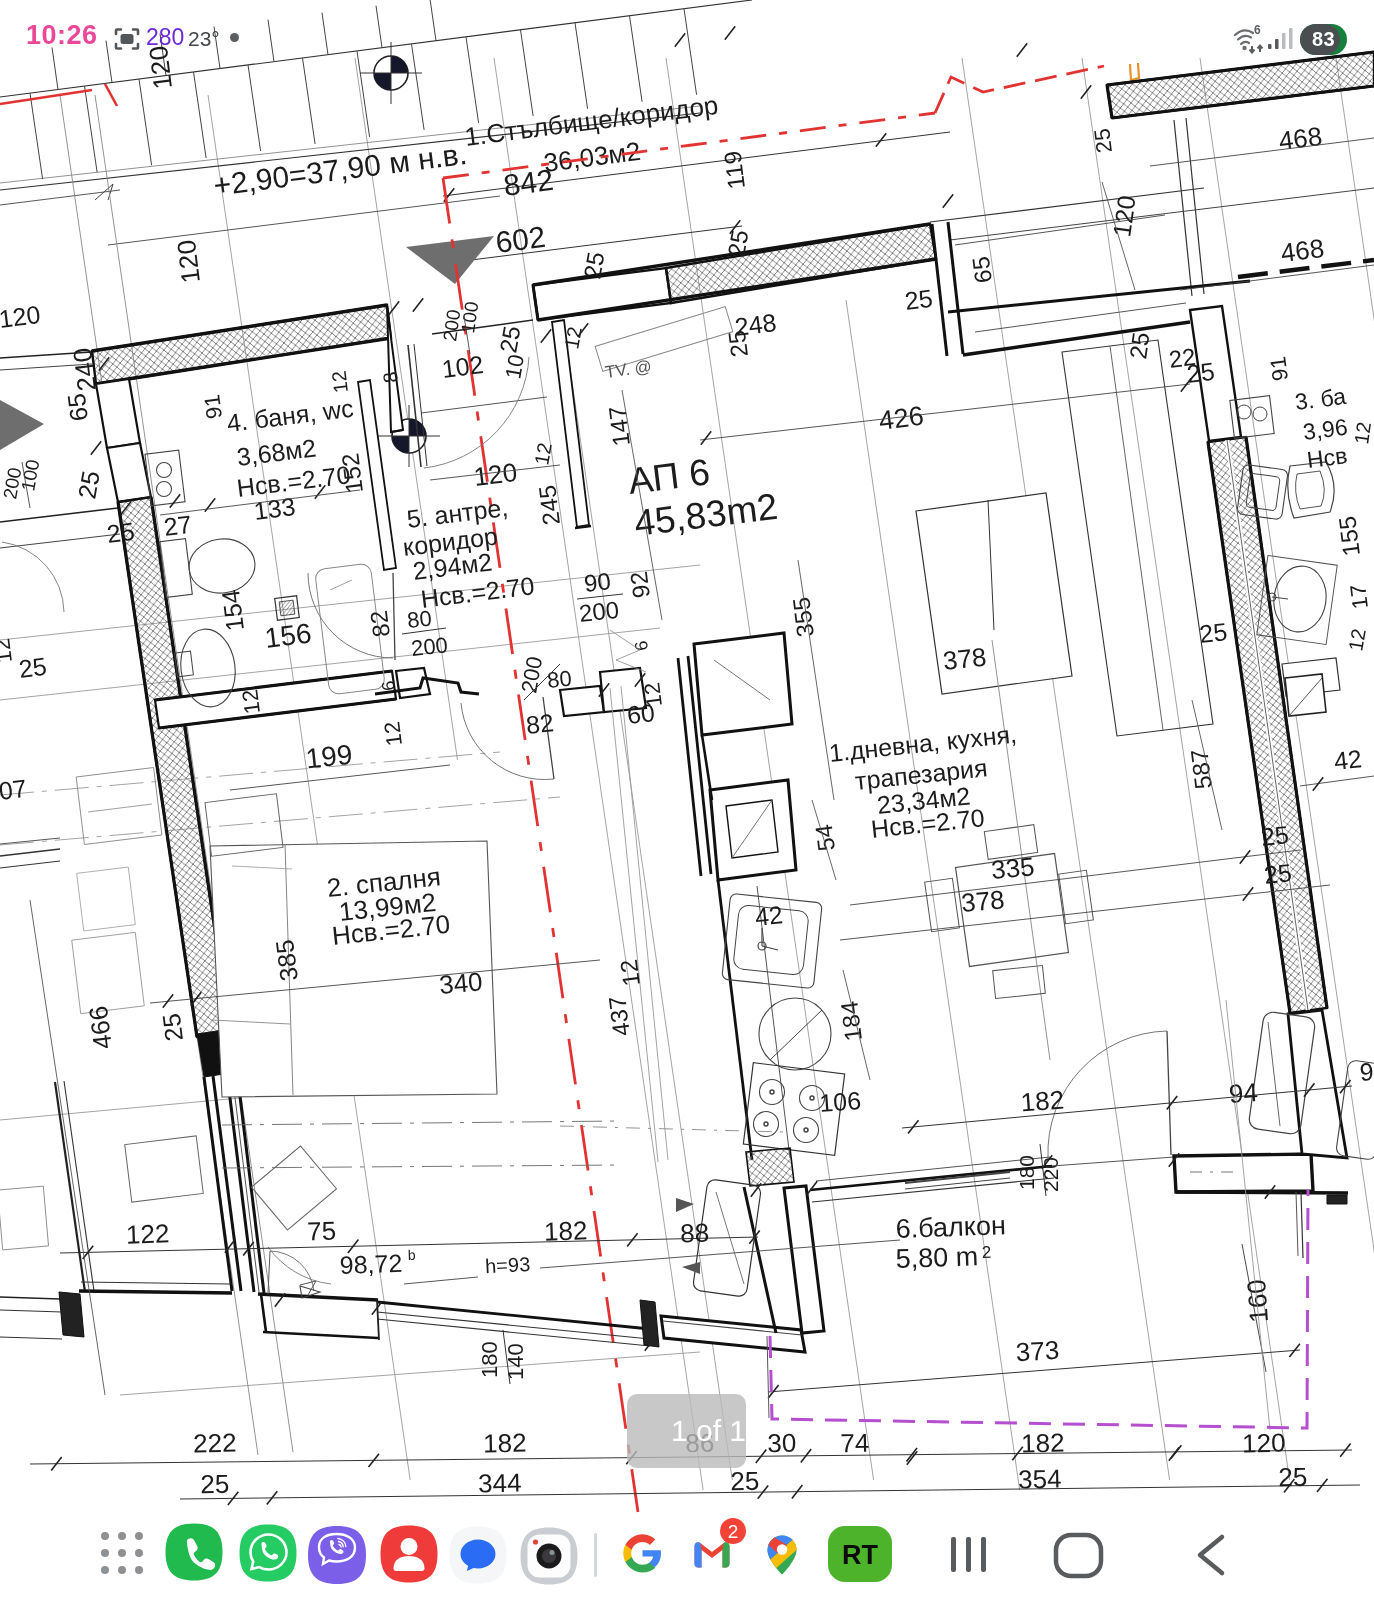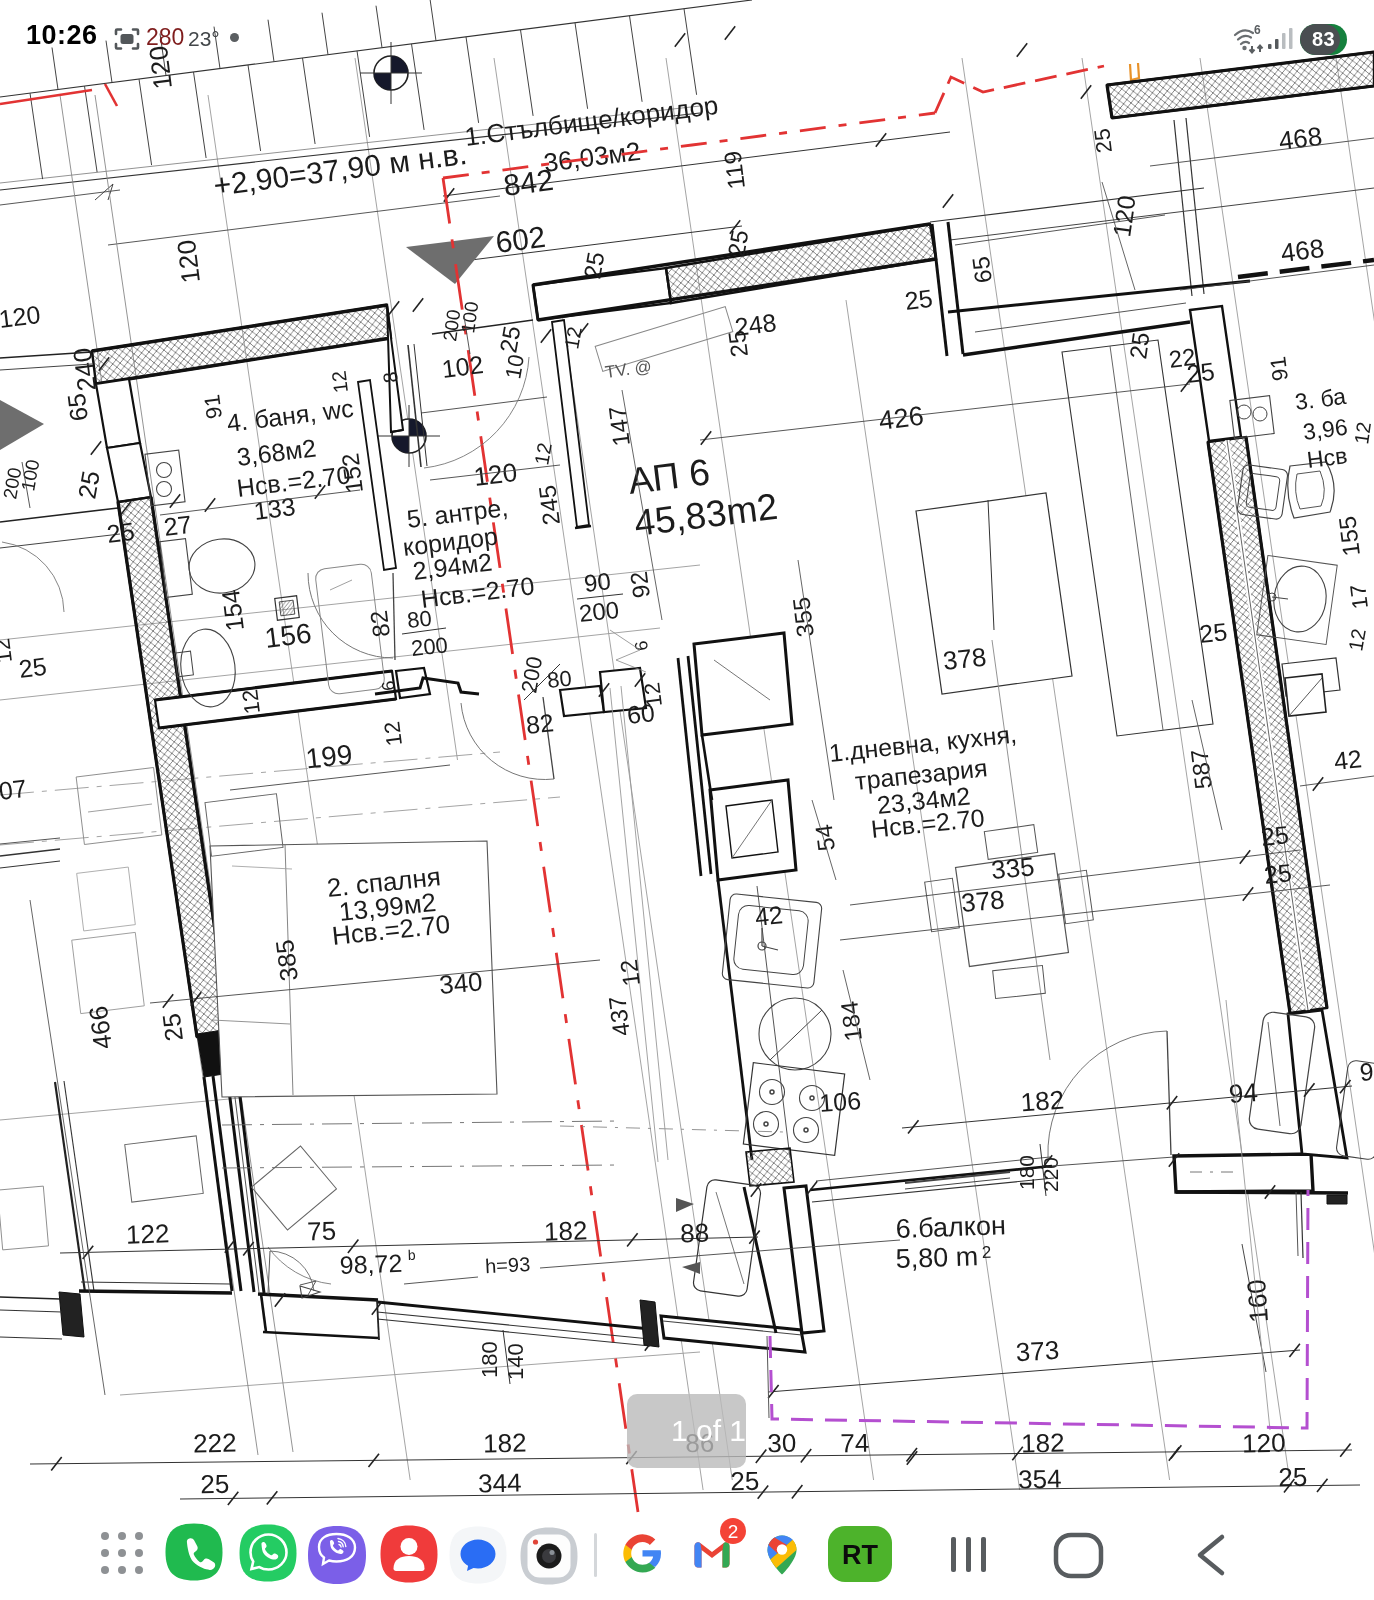--- a/index.html
+++ b/index.html
@@ -512,28 +512,28 @@
     <line x1="644.8" y1="1350.7" x2="655.2" y2="1337.3" stroke="#222" stroke-width="1.6" stroke-linecap="butt"></line>
     <line x1="224.8" y1="1252.7" x2="235.2" y2="1239.3" stroke="#222" stroke-width="1.6" stroke-linecap="butt"></line>
     <line x1="274.8" y1="1306.7" x2="285.2" y2="1293.3" stroke="#222" stroke-width="1.6" stroke-linecap="butt"></line>
     <line x1="1168.8" y1="1166.7" x2="1179.2" y2="1153.3" stroke="#222" stroke-width="1.6" stroke-linecap="butt"></line>
     <line x1="1264.8" y1="1198.7" x2="1275.2" y2="1185.3" stroke="#222" stroke-width="1.6" stroke-linecap="butt"></line>
     <line x1="1041.8" y1="1168.7" x2="1052.2" y2="1155.3" stroke="#222" stroke-width="1.6" stroke-linecap="butt"></line>
     <line x1="906.8" y1="1464.7" x2="917.2" y2="1451.3" stroke="#222" stroke-width="1.6" stroke-linecap="butt"></line>
     <line x1="1168.8" y1="1460.7" x2="1179.2" y2="1447.3" stroke="#222" stroke-width="1.6" stroke-linecap="butt"></line>
   </svg>
 
-<div class="abs" style="left:26px;top:20px;font:700 27px 'Liberation Sans',sans-serif;color:#000000;letter-spacing:0.5px">10:26</div>
+<div class="abs" style="left:26px;top:20px;font:700 27px 'Liberation Sans',sans-serif;color:#ec4899;letter-spacing:0.5px">10:26</div>
 
 <svg class="abs" style="left:112px;top:27px" width="30" height="24" viewBox="0 0 30 24">
 <path d="M4 7 L4 3.5 Q4 2.5 5 2.5 L9 2.5 M21 2.5 L25 2.5 Q26 2.5 26 3.5 L26 7 M26 17 L26 20.5 Q26 21.5 25 21.5 L21 21.5 M9 21.5 L5 21.5 Q4 21.5 4 20.5 L4 17" stroke="#53575a" stroke-width="2.6" fill="none" stroke-linecap="round"></path>
 <rect x="8.5" y="7" width="13" height="10" rx="2.5" fill="#53575a"></rect>
 </svg>
 
-<div class="abs" style="left:146px;top:24px;font:400 23px 'Liberation Sans',sans-serif;color:#7f1d1d">280</div>
+<div class="abs" style="left:146px;top:24px;font:400 23px 'Liberation Sans',sans-serif;color:#6d28d9">280</div>
 <div class="abs" style="left:188px;top:27px;font:400 21px 'Liberation Sans',sans-serif;color:#43474a">23°</div>
 <div class="abs" style="left:230px;top:33px;width:9px;height:9px;border-radius:50%;background:#5a5e61"></div>
 
 <svg class="abs" style="left:1232px;top:24px" width="36" height="30" viewBox="0 0 36 30">
 <g stroke="#6a6e71" fill="none" stroke-width="2.2" stroke-linecap="round">
 <path d="M3 11 Q12 3 21 9"></path>
 <path d="M6 15.5 Q12.5 9.5 19 13.5"></path>
 <path d="M9 20 Q13 16.5 17 19"></path>
 </g>
 <circle cx="12.5" cy="24" r="2.2" fill="#6a6e71"></circle>

